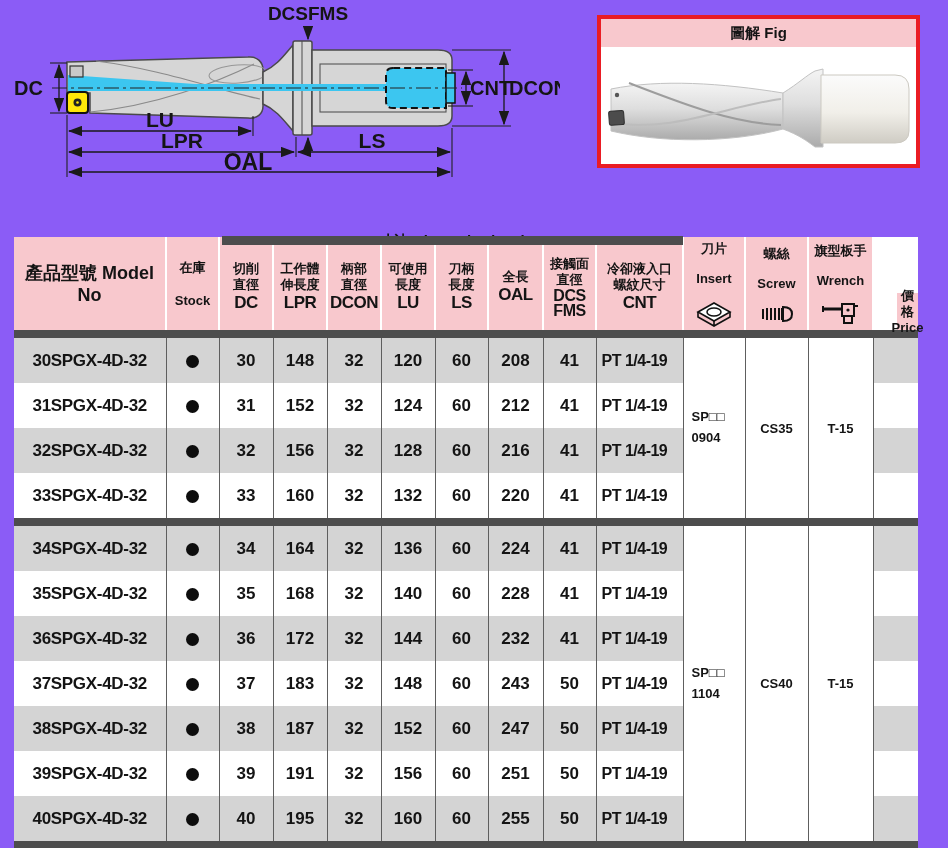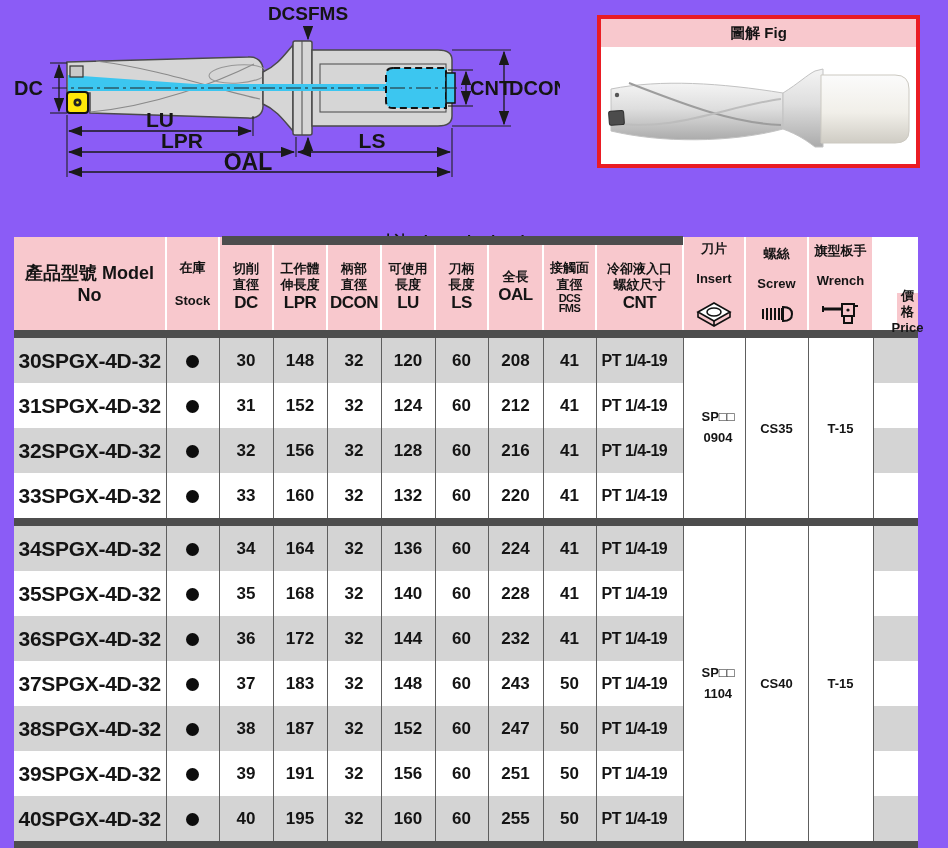--- a/index.html
+++ b/index.html
@@ -28,35 +28,35 @@
   th.h { background:#f8c8cd; border-right:2px solid #ffffff; font-weight:bold; vertical-align:middle; }
   th.h:last-child { border-right:none;padding-left:23px; }
   th.dim > .wrap, th.stk > .wrap, th.tool > .wrap {
     display:flex; flex-direction:column; align-items:center; height:100%; box-sizing:border-box; }
   th.dim > .wrap { justify-content:space-between; padding:14px 1px 7px; }
   th.stk > .wrap { justify-content:center; gap:17px; padding:4px 11px; }
   th.tool > .wrap { justify-content:center; gap:14px; padding:4px 0 2px; }
   .zh { font-size:13px; line-height:1.25; }
   .en { font-size:13px; }
   .ab { font-size:17px; letter-spacing:-0.5px; }
-  .ab.two { font-size:11px; line-height:0.95; text-align:center; }
+  .ab.two { font-size:16px; line-height:0.95; text-align:center; }
   th.model { font-size:18px; }
   th.price { background:#ffffff; vertical-align:bottom; }
   th.price .pricebox { height:37px; background:#f8c8cd; display:flex; flex-direction:column;
                        align-items:center; justify-content:center; line-height:1.15; }
   tr.sep td { height:8px; background:#4d4d4d; border:none; }
   tbody tr.r { height:45px; }
   tbody tr.r td { border-right:1px solid #5e5e5e; background:#ffffff; font-weight:bold; }
   tbody tr.r td:last-child { border-right:none; }
   tbody tr.shade td { background:#d4d4d4; }
-  tbody td.c-model { text-align:center; font-size:21px; letter-spacing:-0.3px; }
+  tbody td.c-model { text-align:center; font-size:17px; letter-spacing:-0.3px; }
   tbody td.c-center { text-align:center; font-size:17px; }
   tbody td.c-cnt { text-align:left; padding-left:5px; font-size:16px; letter-spacing:-0.5px; }
   tbody td.c-merge { background:#ffffff !important; font-size:13px; }
-  tbody td.c-insert { text-align:center; padding-left:8px; line-height:1.6; }
+  tbody td.c-insert { text-align:left; padding-left:8px; line-height:1.6; }
   tbody td.c-mid { text-align:center; }
   tbody td.c-price { background-clip:padding-box; }
   .dot { display:inline-block; width:13px; height:13px; border-radius:50%; background:#0d0d0d; vertical-align:middle; }
   .icon-svg { display:block; }
 </style>
 </head>
 <body>
 
 <div class="page">
 

